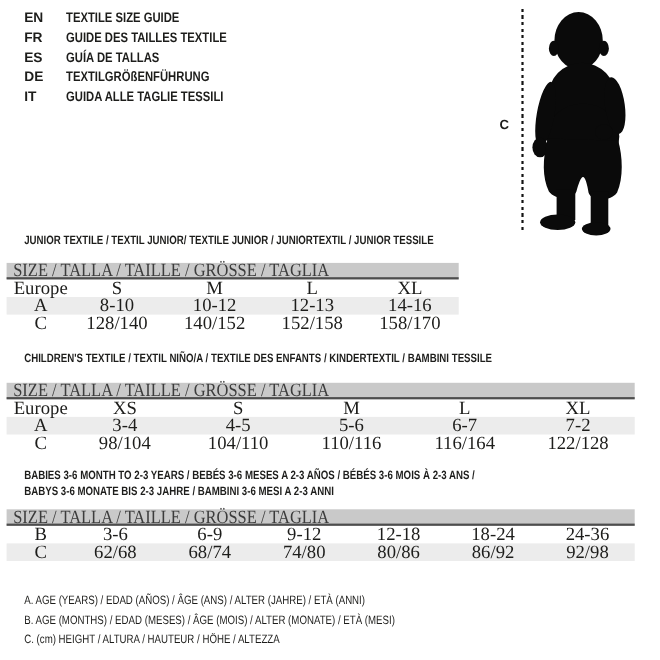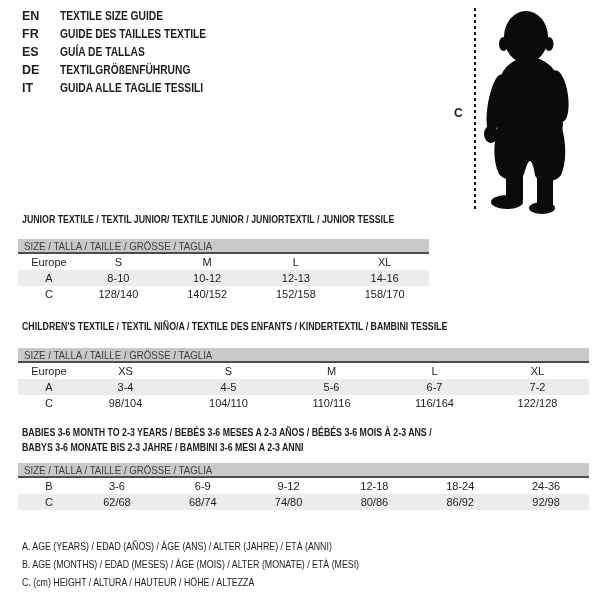--- a/index.html
+++ b/index.html
@@ -22,21 +22,21 @@
   
   .section-title{
     position:absolute;left:22px;font-weight:bold;font-size:11px;
     transform:scaleX(.8);transform-origin:0 50%;white-space:nowrap;
   }
   .t-junior{top:213px;}
   .t-children{top:320px;}
   .t-babies1{top:426px;}
   .t-babies2{top:441px;}
   
-  .tbl{position:absolute;left:18px;font-size:11px;}
+  .tbl{position:absolute;left:6px;font-size:17px;font-family:Liberation Serif, serif;}
   .tbl-junior{top:239px;width:411px;}
   .tbl-children{top:348px;width:571px;}
   .tbl-babies{top:463px;width:571px;}
   .tbl-head{
     height:15px;background:#c9c9c9;border-bottom:2px solid #4d4d4d;
     display:flex;align-items:center;padding-left:6px;box-sizing:border-box;color:#3c3c3c;
   }
   .tbl-head .cond{transform:scaleX(.88);}
   .tbl-row{display:flex;height:16px;align-items:center;}
   .tbl-row.alt{background:#ececec;}

